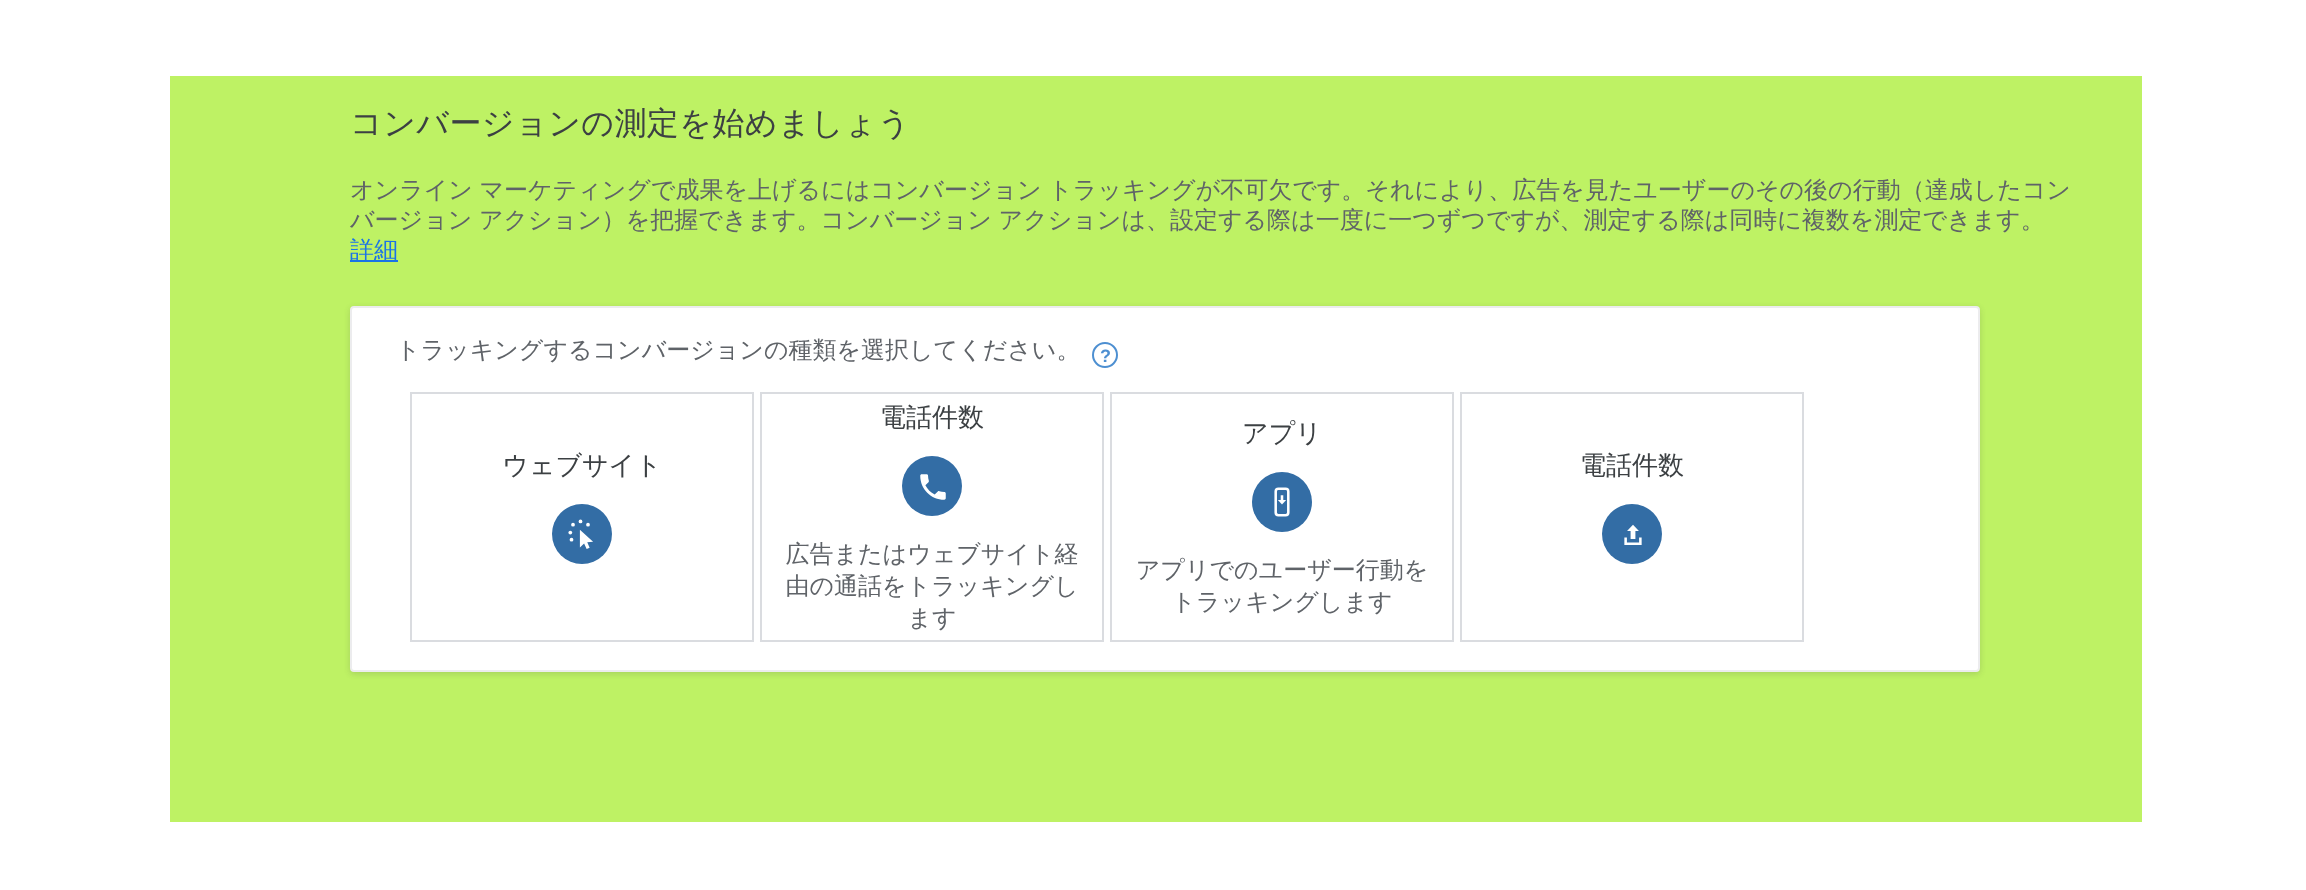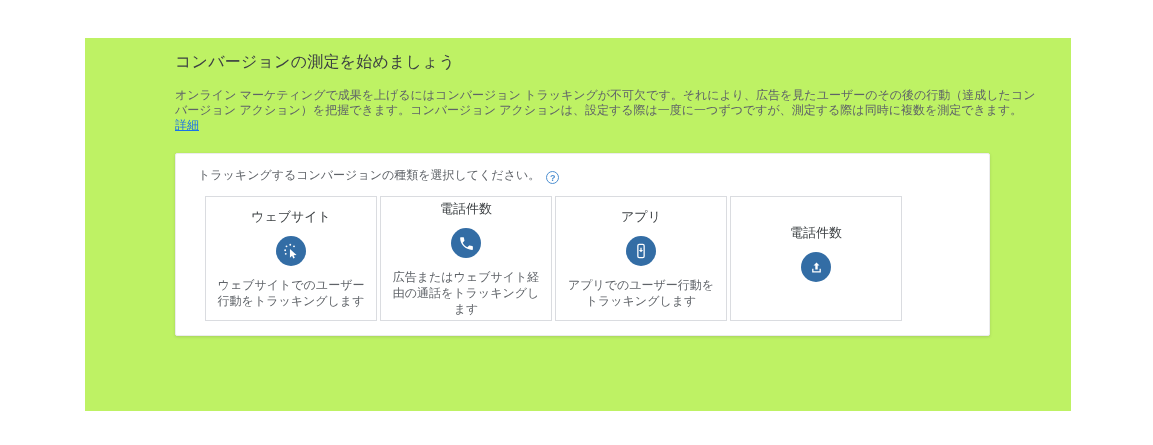--- a/index.html
+++ b/index.html
@@ -133,21 +133,20 @@
               <g fill="#ffffff">
                 <circle cx="4.2" cy="11" r="1.25"></circle>
                 <circle cx="6" cy="5.8" r="1.25"></circle>
                 <circle cx="11" cy="3.6" r="1.25"></circle>
                 <circle cx="16" cy="5.8" r="1.25"></circle>
                 <circle cx="5" cy="15.8" r="1.25"></circle>
                 <path d="M10.6 9.2 L10.6 21 L13.4 18.3 L15.1 22 L17.1 21.1 L15.5 17.5 L19.4 17.2 Z"></path>
               </g>
             </svg>
           </div>
-          <div class="tile-desc">ウェブサイトでのユーザー行動をトラッキングします</div>
         </div>
 
         <div class="tile">
           <div class="tile-title">電話件数</div>
           <div class="icon-circle">
             <svg width="17" height="17" viewBox="0 0 24 24">
               <path fill="#ffffff" d="M6.62 10.79c1.44 2.83 3.76 5.14 6.59 6.59l2.2-2.2c.27-.27.67-.36 1.02-.24 1.12.37 2.33.57 3.57.57.55 0 1 .45 1 1V20c0 .55-.45 1-1 1-9.39 0-17-7.61-17-17 0-.55.45-1 1-1h3.5c.55 0 1 .45 1 1 0 1.25.2 2.45.57 3.57.11.35.03.74-.25 1.02l-2.2 2.2z"></path>
             </svg>
           </div>
           <div class="tile-desc">広告またはウェブサイト経由の通話をトラッキングします</div>

